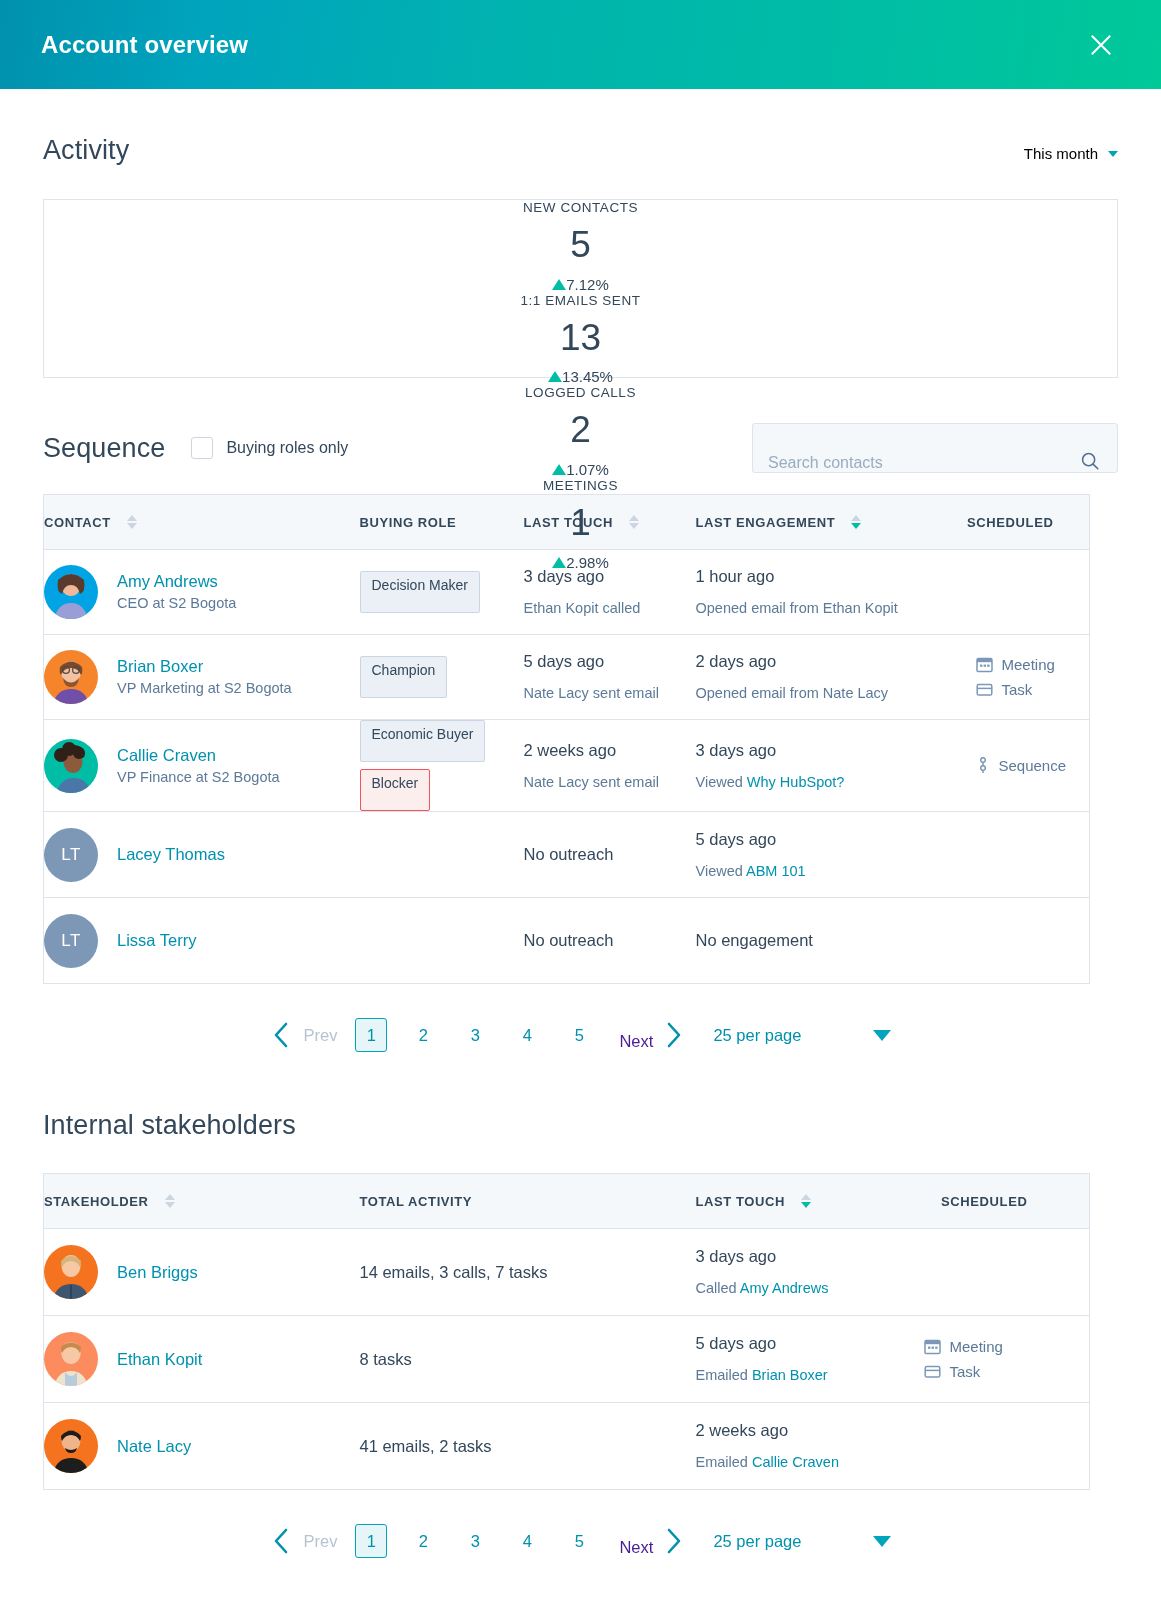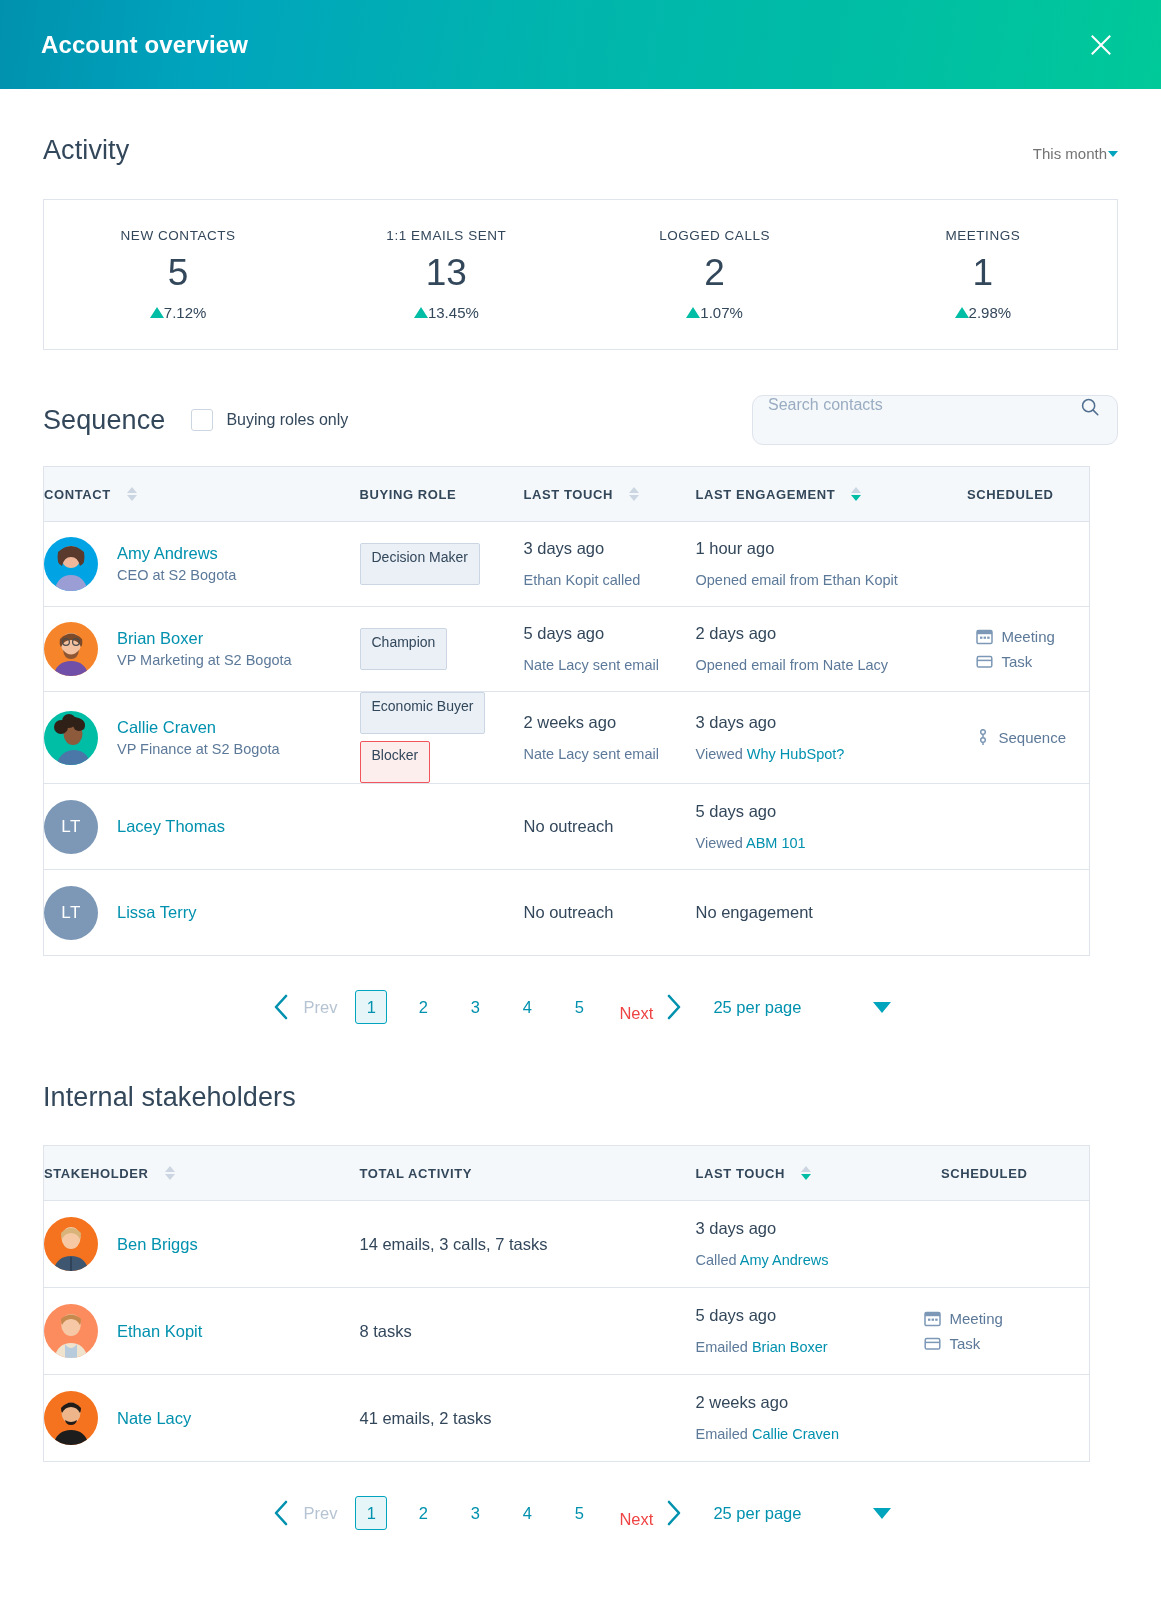--- a/index.html
+++ b/index.html
@@ -51,42 +51,43 @@
     justify-content: space-between;
   }
   h2.section-title {
     font-size: 27px;
     font-weight: 400;
     color: #33475b;
     letter-spacing: .1px;
   }
   .period-select {
     font-size: 15px;
-    color: #737373;
-    display: flex;
-    align-items: center;
-    gap: 1px;
+    color: #000000;
+    display: flex;
+    align-items: center;
+    gap: 10px;
     cursor: pointer;
   }
   .caret-sm {
     width: 0; height: 0;
     border-left: 5px solid transparent;
     border-right: 5px solid transparent;
     border-top: 6px solid #00a4bd;
   }
 
   
   .activity-wrap { padding-top: 46px; }
   .activity-card {
     margin-top: 33px;
     border: 1px solid #dfe3eb;
     background: #fff;
-    height: 151px;
-    display: flex;
-    align-items: center;
+    height: 179px;
+    display: flex;
+    align-items: center;
+    flex-direction: column;
   }
   .stat {
     flex: 1;
     text-align: center;
   }
   .stat-label {
     font-size: 13.5px;
     letter-spacing: .55px;
     color: #33475b;
     text-transform: uppercase;
@@ -135,24 +136,24 @@
     width: 22px; height: 22px;
     border: 1px solid #cbd6e2;
     border-radius: 3px;
     background: #fff;
   }
   .chk-label { font-size: 16px; color: #33475b; }
   .search-box {
     width: 366px;
     height: 50px;
     border: 1px solid #dfe3eb;
-    border-radius: 11px;
+    border-radius: 3px;
     background: #f5f8fa;
     display: flex;
-    align-items: flex-start;
+    align-items: flex-end;
     padding: 0 16px 0 15px;
     justify-content: space-between;
   }
   .search-input {
     border: none;
     background: transparent;
     outline: none;
     font-family: "Liberation Sans", sans-serif;
     font-size: 16px;
     color: #33475b;
@@ -283,21 +284,21 @@
     display: flex;
     align-items: center;
     justify-content: center;
     gap: 0;
     margin-top: 34px;
     font-size: 16.5px;
     color: #0091ae;
   }
   .pg-arrow { color: #0091ae; display: flex; align-items: center; }
   .pg-prev-lbl { color: #b5c3d2; margin: 0 8px 0 12px; }
-  .pg-next-lbl { color: #ef4444; margin: 12px 10px 0 14px; cursor: pointer; }
+  .pg-next-lbl { color: #4c1d95; margin: 12px 10px 0 14px; cursor: pointer; }
   .pg-num {
     min-width: 32px;
     height: 34px;
     display: flex;
     align-items: center;
     justify-content: center;
     margin: 0 10px;
     cursor: pointer;
     color: #0091ae;
   }

